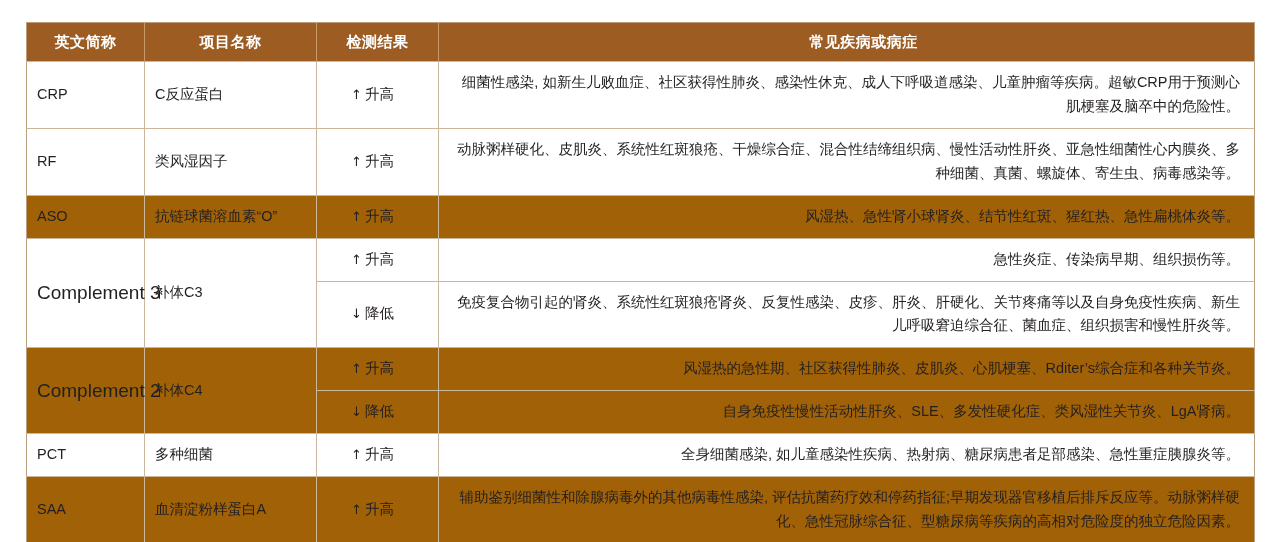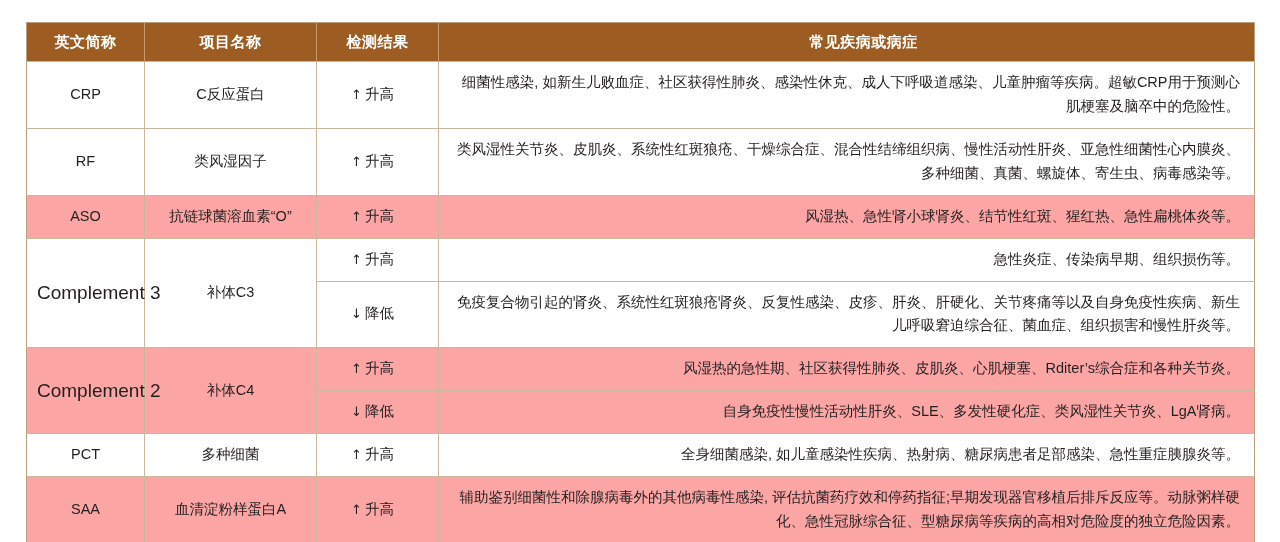--- a/index.html
+++ b/index.html
@@ -49,24 +49,23 @@
     border-top: 1px solid #cbb79c;
     border-right: 1px solid #cbb79c;
     font-size: 14.5px;
     line-height: 1.65;
     padding: 9px 10px;
     vertical-align: middle;
     background: #ffffff;
   }
   tbody td:last-child { border-right: none; }
 
-  tbody tr.shade td { background: #fca5a5; }
+  tbody tr.shade td { background: #a16207; }
 
   td.name, td.item {
-    text-align: center;
     white-space: nowrap;
     font-size: 14.5px;
   }
   td.name.small { font-size: 19px; }
   td.result {
     text-align: left;
     padding-left: 34px;
     white-space: nowrap;
     font-size: 14.5px;
   }
@@ -104,21 +103,21 @@
         <tr>
           <td class="name" rowspan="1">CRP</td>
           <td class="item" rowspan="1">C反应蛋白</td>
           <td class="result"><span class="arrow">↑</span><span>升高</span></td>
           <td class="desc">细菌性感染, 如新生儿败血症、社区获得性肺炎、感染性休克、成人下呼吸道感染、儿童肿瘤等疾病。超敏CRP用于预测心肌梗塞及脑卒中的危险性。</td>
         </tr>
         <tr>
           <td class="name" rowspan="1">RF</td>
           <td class="item" rowspan="1">类风湿因子</td>
           <td class="result"><span class="arrow">↑</span><span>升高</span></td>
-          <td class="desc">类风湿性关节炎、皮肌炎、系统性红斑狼疮、干燥综合症、混合性结缔组织病、慢性活动性肝炎、亚急性细菌性心内膜炎、多种细菌、真菌、螺旋体、寄生虫、病毒感染等。</td>
+          <td class="desc">动脉粥样硬化、皮肌炎、系统性红斑狼疮、干燥综合症、混合性结缔组织病、慢性活动性肝炎、亚急性细菌性心内膜炎、多种细菌、真菌、螺旋体、寄生虫、病毒感染等。</td>
         </tr>
         <tr class="shade">
           <td class="name" rowspan="1">ASO</td>
           <td class="item" rowspan="1">抗链球菌溶血素“O”</td>
           <td class="result"><span class="arrow">↑</span><span>升高</span></td>
           <td class="desc">风湿热、急性肾小球肾炎、结节性红斑、猩红热、急性扁桃体炎等。</td>
         </tr>
         <tr>
           <td class="name small" rowspan="2">Complement 3</td>
           <td class="item" rowspan="2">补体C3</td>

